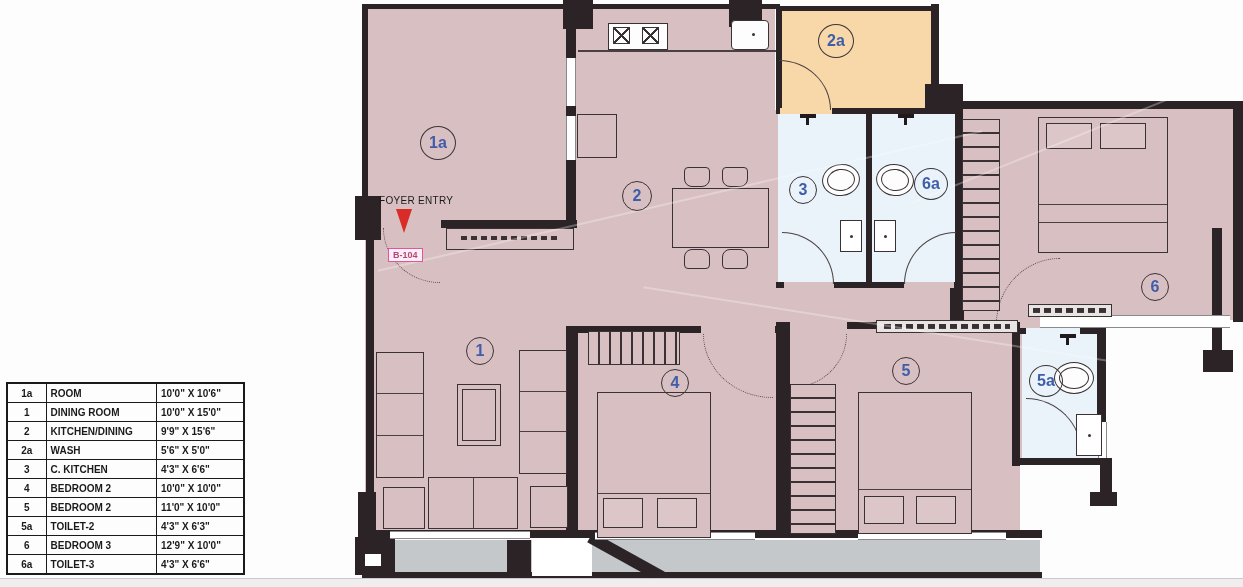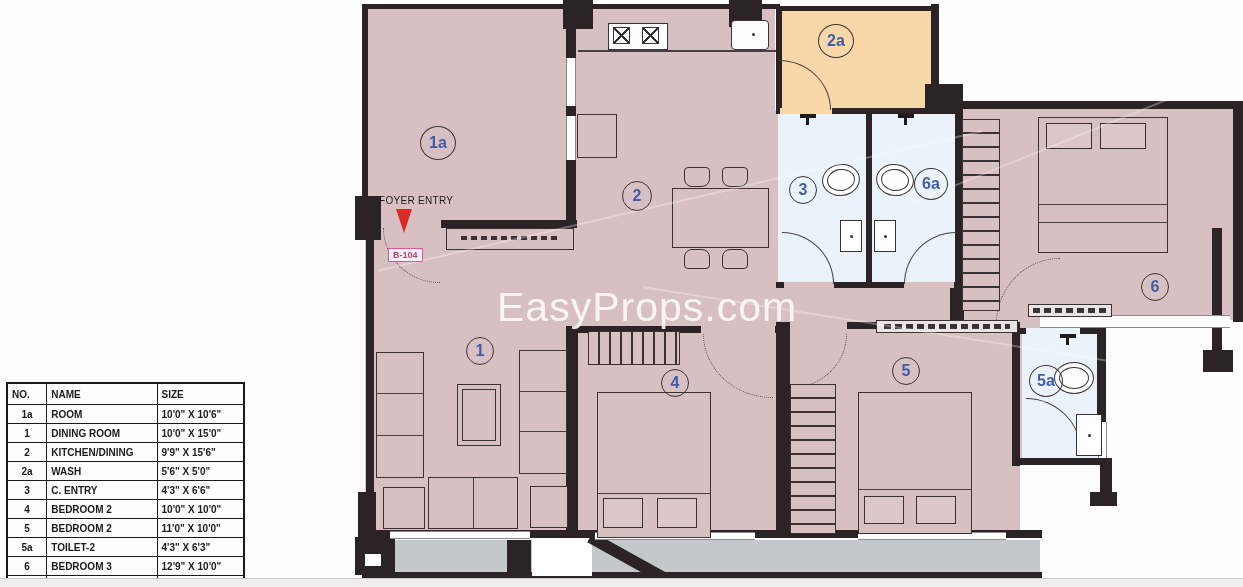--- a/index.html
+++ b/index.html
@@ -220,43 +220,37 @@
   <div class="shower" style="left:1060px;top:334px;"></div>
   <div class="wc" style="left:1054px;top:362px;width:40px;height:32px;">
       <div class="inner"></div>
     </div>
   <div class="basin" style="left:1076px;top:414px;width:26px;height:42px;"></div>
 
   <div class="fold" style="left:370px;top:200px;width:620px;transform:rotate(-13deg);"></div>
   <div class="fold" style="left:640px;top:330px;width:560px;transform:rotate(9deg);"></div>
   <div class="fold" style="left:900px;top:140px;width:330px;transform:rotate(-22deg);"></div>
 
-  <div id="watermark">EasyProps.com</div>
   <div id="entry-label">FOYER ENTRY</div>
   <div id="entry-arrow"></div>
   <div id="unit-label">B-104</div>
 
   <div class="rlabel" style="left:420px;top:126px;width:36px;height:34px;">1a</div>
   <div class="rlabel" style="left:622px;top:181px;width:30px;height:30px;">2</div>
   <div class="rlabel" style="left:818px;top:24px;width:36px;height:34px;">2a</div>
   <div class="rlabel" style="left:789px;top:176px;width:28px;height:28px;">3</div>
   <div class="rlabel" style="left:914px;top:168px;width:34px;height:32px;">6a</div>
   <div class="rlabel" style="left:1141px;top:273px;width:28px;height:28px;">6</div>
   <div class="rlabel" style="left:466px;top:337px;width:28px;height:28px;">1</div>
   <div class="rlabel" style="left:661px;top:369px;width:28px;height:28px;">4</div>
   <div class="rlabel" style="left:892px;top:357px;width:28px;height:28px;">5</div>
   <div class="rlabel" style="left:1029px;top:365px;width:34px;height:32px;">5a</div>
 
   <table id="legend">
     <tbody>
-        <tr>
-      <th class="cno">NO.</th>
-      <th class="cname">NAME</th>
-      <th class="csize">SIZE</th>
-    </tr>
     <tr>
       <td class="cno">1a</td>
       <td class="cname">ROOM</td>
       <td class="csize">10'0" X 10'6"</td>
     </tr>
     <tr>
       <td class="cno">1</td>
       <td class="cname">DINING ROOM</td>
       <td class="csize">10'0" X 15'0"</td>
     </tr>
@@ -265,21 +259,21 @@
       <td class="cname">KITCHEN/DINING</td>
       <td class="csize">9'9" X 15'6"</td>
     </tr>
     <tr>
       <td class="cno">2a</td>
       <td class="cname">WASH</td>
       <td class="csize">5'6" X 5'0"</td>
     </tr>
     <tr>
       <td class="cno">3</td>
-      <td class="cname">C. ENTRY</td>
+      <td class="cname">C. KITCHEN</td>
       <td class="csize">4'3" X 6'6"</td>
     </tr>
     <tr>
       <td class="cno">4</td>
       <td class="cname">BEDROOM 2</td>
       <td class="csize">10'0" X 10'0"</td>
     </tr>
     <tr>
       <td class="cno">5</td>
       <td class="cname">BEDROOM 2</td>

